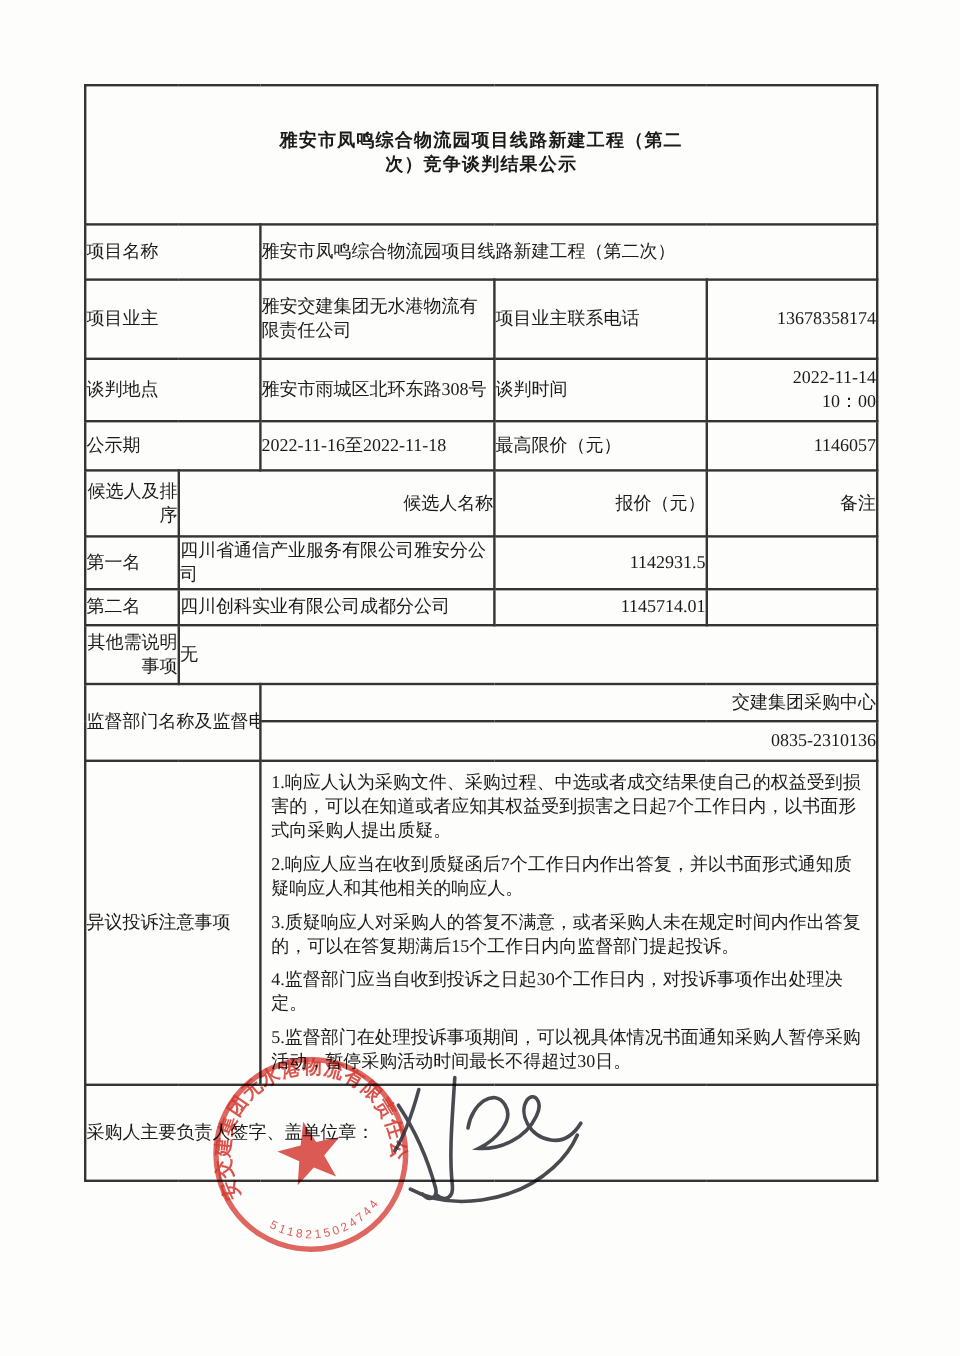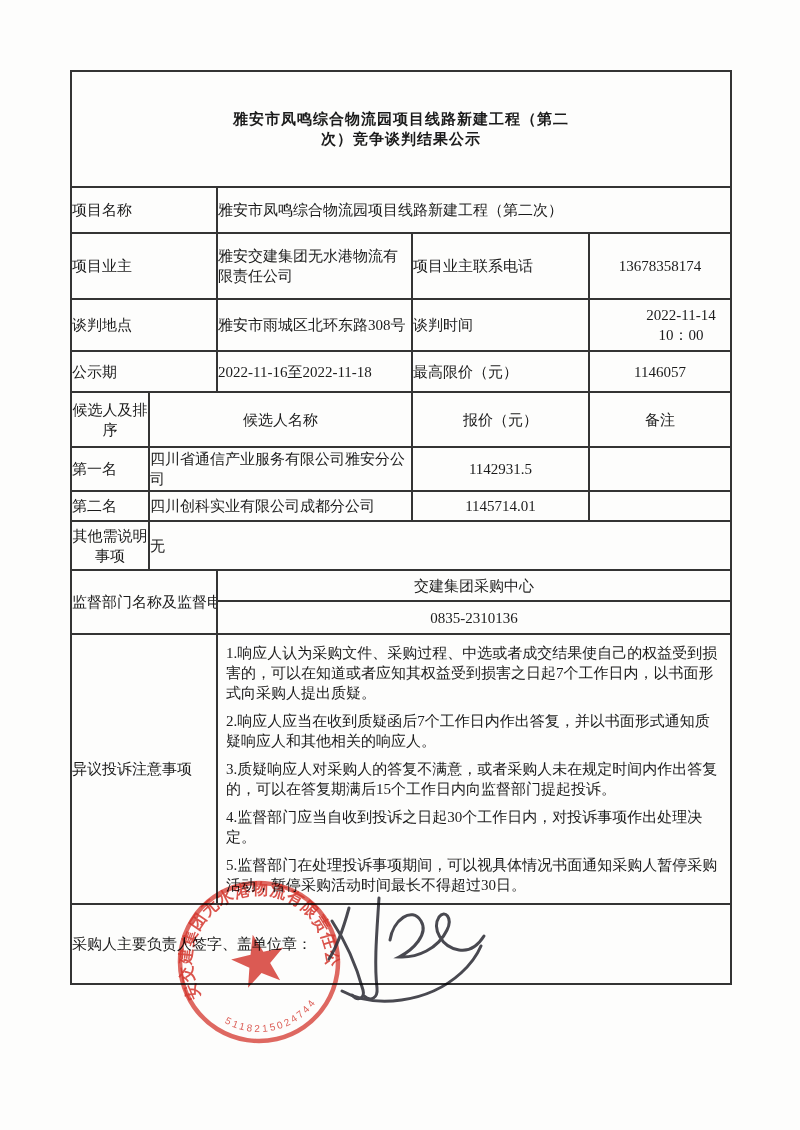--- a/index.html
+++ b/index.html
@@ -10,29 +10,29 @@
   }
   .doc-table{
     position:absolute;left:70px;top:70px;width:660px;
     border-collapse:collapse;table-layout:fixed;
   }
   .doc-table td{
     border:2px solid #343434;padding:0;font-size:15px;vertical-align:middle;
     line-height:20px;word-break:break-all;
   }
   .title-cell{
-    font-family:Liberation Sans, sans-serif;
+    font-family:Liberation Mono, monospace;
     font-weight:bold;font-size:29px;line-height:39px;letter-spacing:1px;
     text-align:center;
   }
   .lbl{padding-left:8px;margin-top:8px;}
   .padl{padding-left:8px;}
   .padl4{padding-left:4px;border-radius:20px;}
   .padl5{padding-left:5px;}
-  .ctr{text-align:center;}
+  .ctr{text-align:right;}
   .clip{white-space:nowrap;overflow:hidden;}
   .obj-cell{padding:6px 8px;font-size:14.5px;line-height:23px;vertical-align:middle;}
   .obj-cell div{margin:8px;}
   .time-cell div{line-height:20px;margin-left:42px;}
   .h116{height:116px}.h46{height:46px}.h66{height:66px}.h68{height:52px}
   .h41{height:41px}.h55{height:55px}.h45{height:44px}.h30{height:30px}
   .h49{height:49px}.h31{height:31px}.h33{height:33px}.h257{height:257px}.h80{height:80px}
   .overlay{
     position:absolute;left:0;top:0;width:800px;height:1130px;
     pointer-events:none;mix-blend-mode:multiply;

